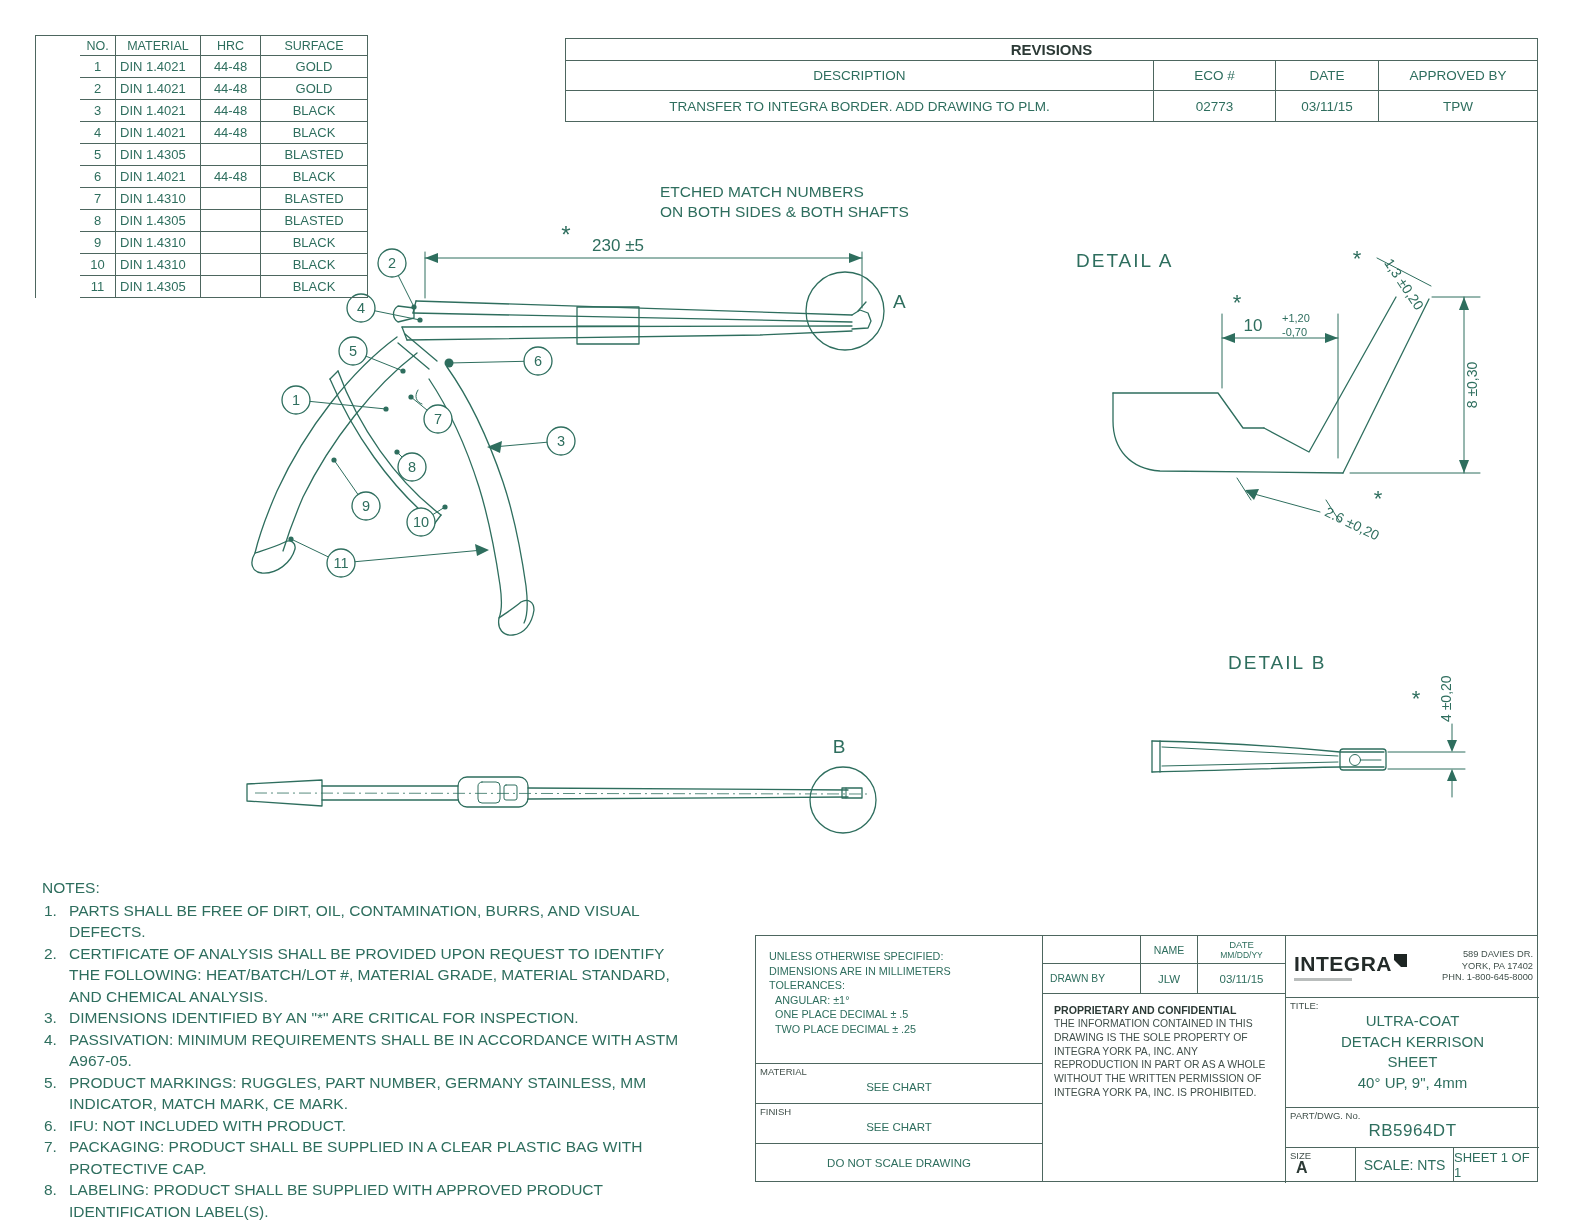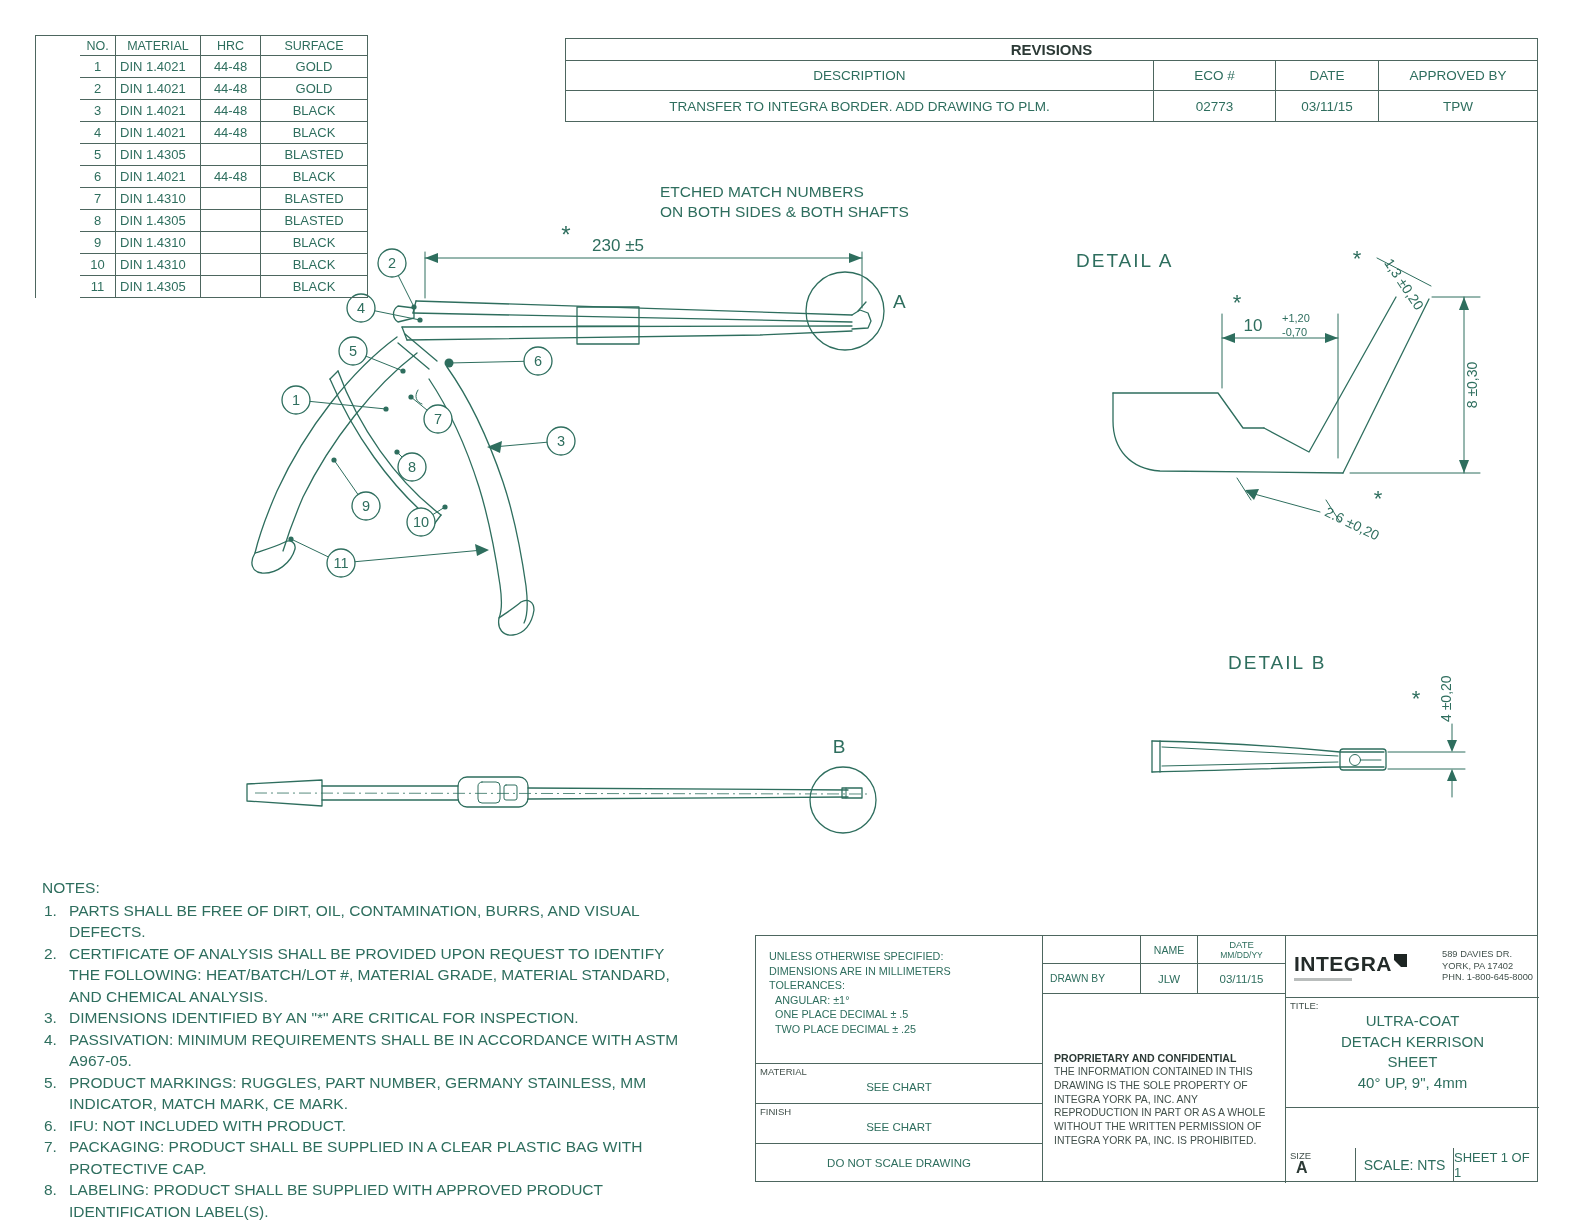--- a/index.html
+++ b/index.html
@@ -82,25 +82,25 @@
     grid-template-columns:98px 57px 1fr;}
   .sub{display:flex;align-items:center;justify-content:center;font-size:10.5px;
     border-right:1.3px solid var(--line);}
   .sub:last-child{border-right:none;}
   .sub.datehdr{flex-direction:column;line-height:10px;font-size:9.5px;}
   .sub.datehdr .mm{font-size:8.5px;}
   .sub.lblc{justify-content:flex-start;padding-left:7px;font-size:10.3px;}
   .sub.v{font-size:11.5px;}
 
   .prop{left:287px;top:58px;width:243px;height:189px;padding:10px 10px 0 11px;}
-  .prop-title{font-weight:bold;font-size:10.6px;color:var(--dark);margin-bottom:1px;margin-top:48px;}
+  .prop-title{font-weight:bold;font-size:10.6px;color:var(--dark);margin-bottom:1px;}
   .prop-text{font-size:10.4px;line-height:13.8px;color:var(--muted);}
 
   .logo-row{left:530px;top:0;width:253px;height:62px;display:flex;align-items:center;
-    padding:0 4px 0 8px;}
+    padding:0 4px 0 8px;text-align:right;}
   .logo-wrap{display:flex;flex-direction:column;}
   .logo-line{display:flex;align-items:flex-start;}
   .logo-text{font-size:21px;font-weight:bold;color:#232b29;letter-spacing:.5px;}
   .logo-flag{width:13px;height:13px;background:#1d2523;position:relative;margin:2px 0 0 2px;}
   .logo-flag::after{content:"";position:absolute;left:0;bottom:0;
     border-bottom:7px solid #fff;border-right:7px solid transparent;width:0;height:0;}
   .logo-tag{width:58px;height:3px;background:#b9bdbc;margin-top:2px;}
   .addr{margin-left:auto;font-size:9.3px;line-height:11.8px;color:var(--muted);padding-right:2px;}
 
   .titlec{left:530px;top:62px;width:253px;height:110px;text-align:center;padding-top:13px;}
@@ -478,20 +478,24 @@
     </div>
 
     <div class="tb-cell titlec bb">
       <div class="cell-lbl">TITLE:</div>
       <div class="tl">ULTRA-COAT</div>
       <div class="tl">DETACH KERRISON</div>
       <div class="tl">SHEET</div>
       <div class="tl">40° UP, 9", 4mm</div>
     </div>
 
+    <div class="tb-cell partc labeled bb">
+      <div class="cell-lbl">PART/DWG. No.</div>
+      <div class="part-num">RB5964DT</div>
+    </div>
 
     <div class="tb-cell sizec labeled br">
       <div class="cell-lbl">SIZE</div>
       <div class="size-val">A</div>
     </div>
 
     <div class="tb-cell scalec br">SCALE: NTS</div>
     <div class="tb-cell sheetc">SHEET 1 OF 1</div>
   </div>
 

